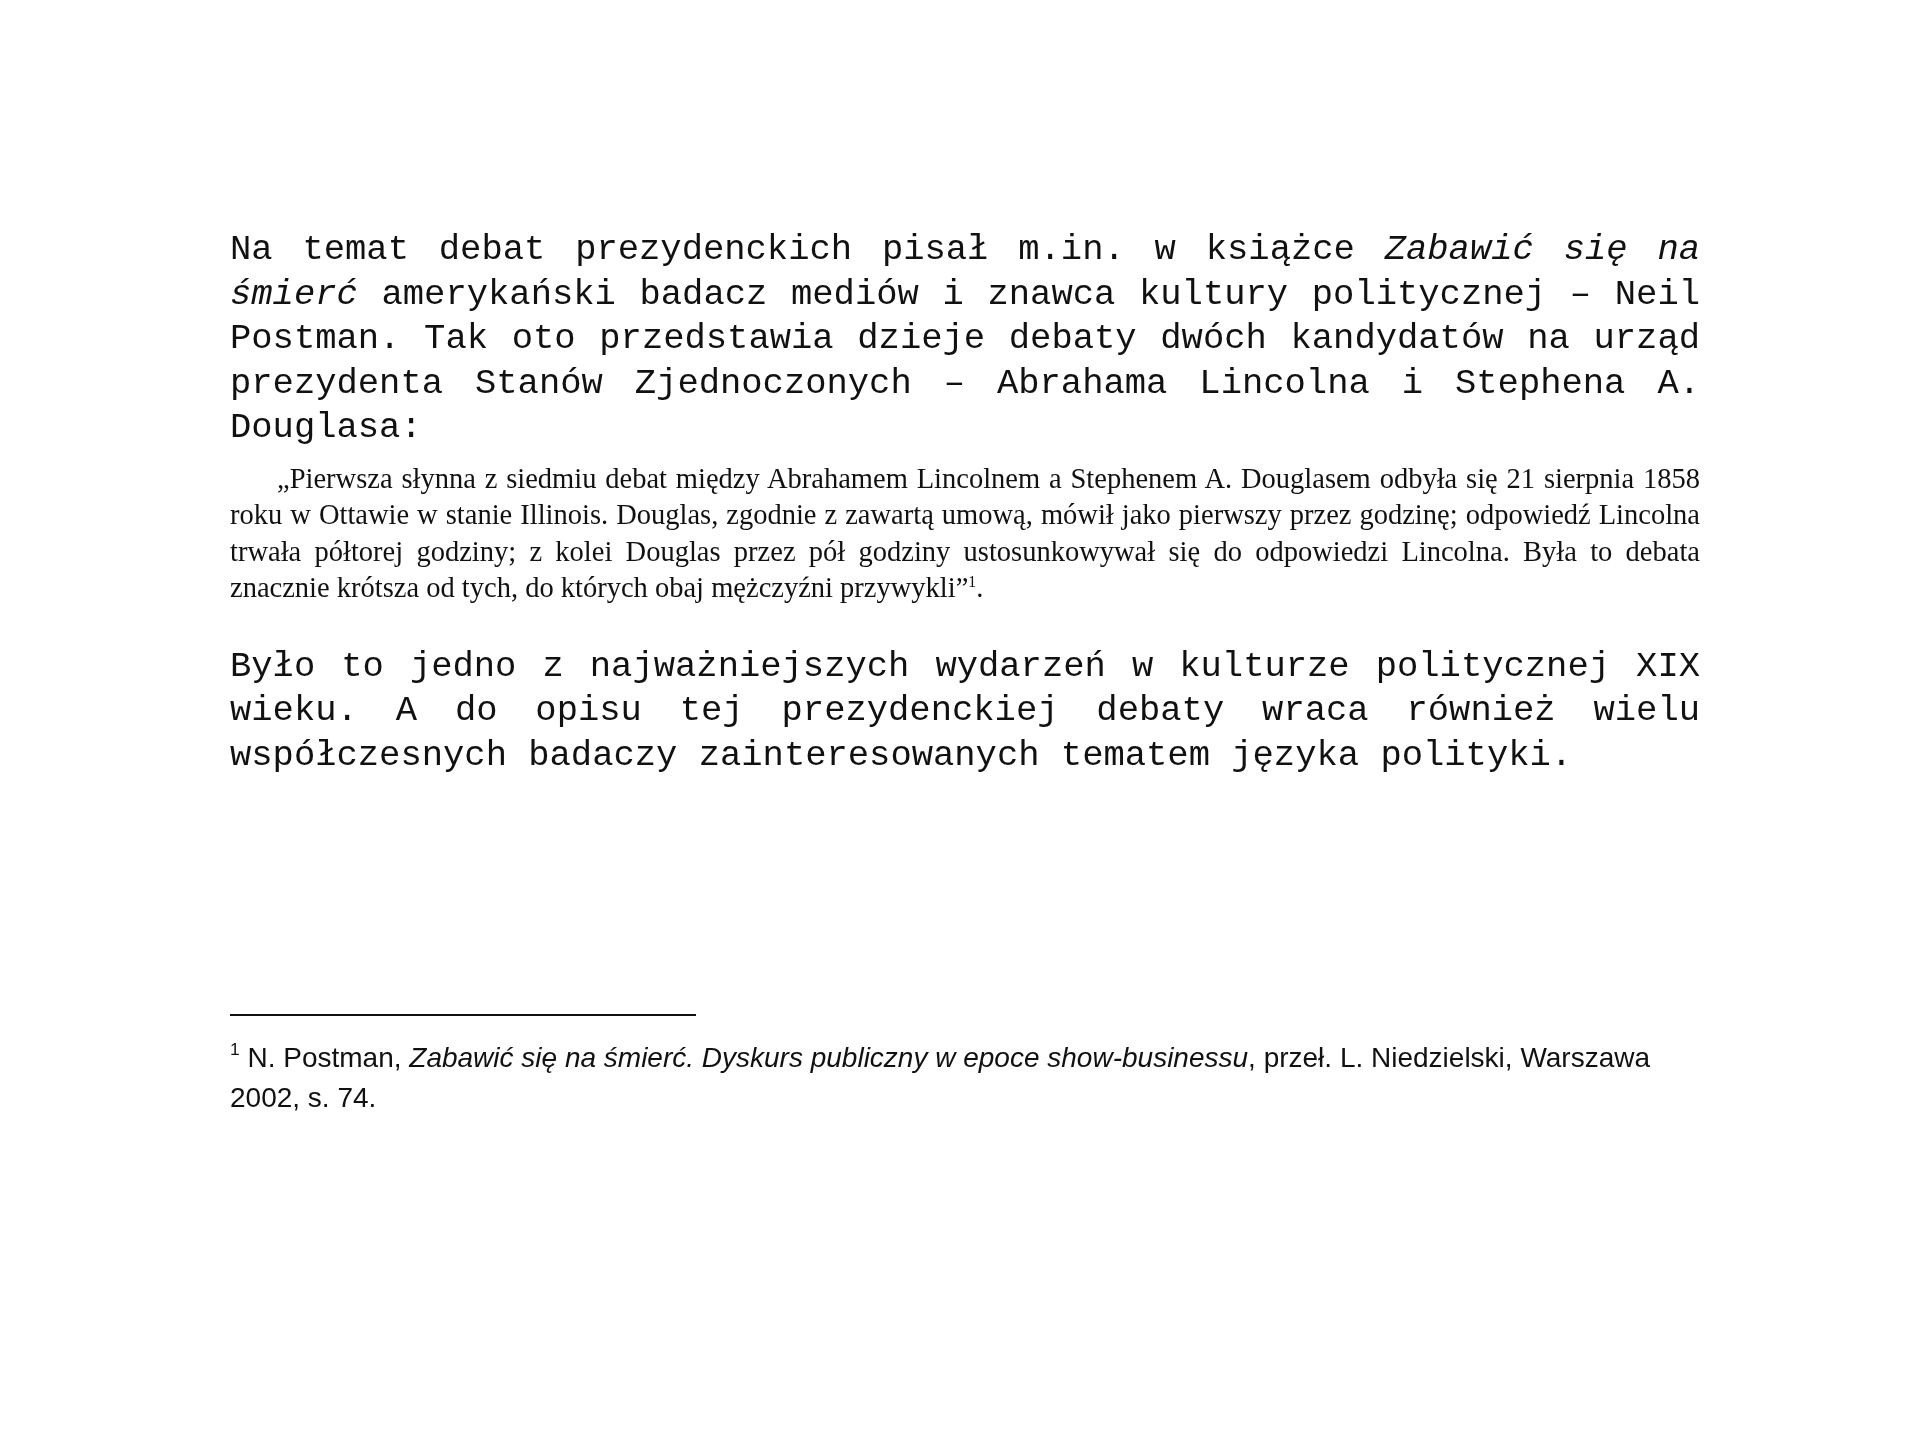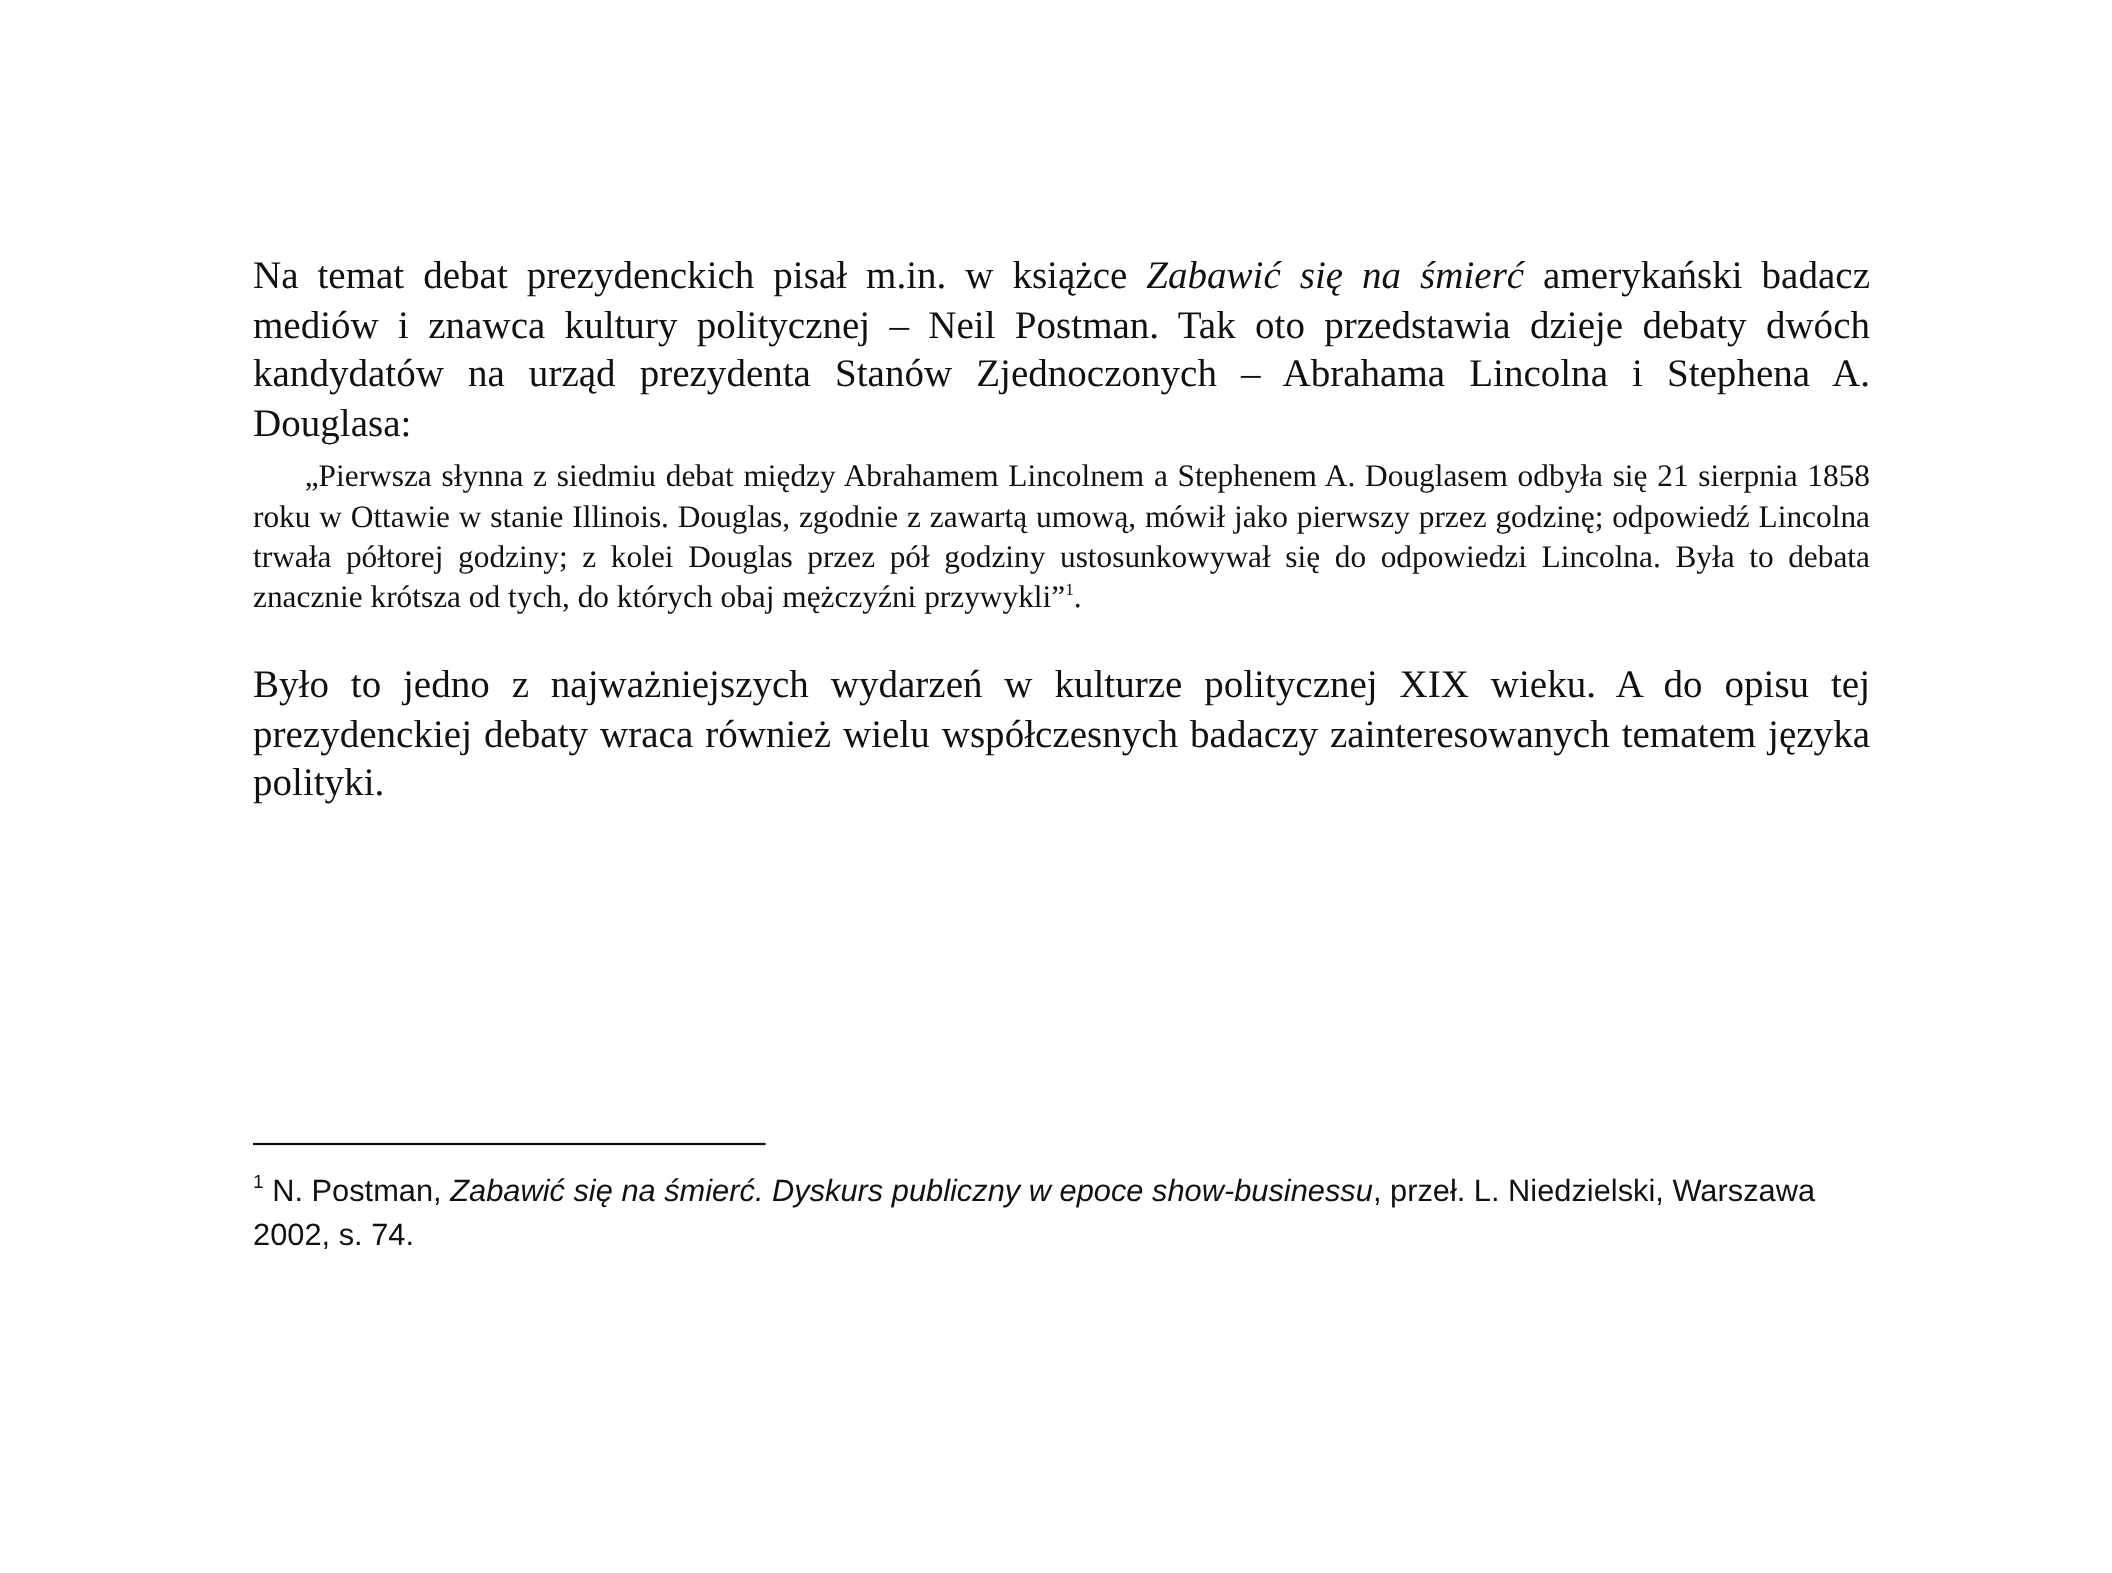--- a/index.html
+++ b/index.html
@@ -14,42 +14,42 @@
       overflow: hidden;
       color: #111111;
     }
     .page {
       position: absolute;
       left: 230px;
       top: 228px;
       width: 1470px;
     }
     .body-para {
-      font-family: Liberation Serif, serif;
+      font-family: Liberation Mono, monospace;
       font-size: 35.5px;
       line-height: 44.5px;
       text-align: justify;
       text-align-last: left;
       margin: 0;
     }
     .quote {
       font-family: "Liberation Serif", "DejaVu Serif", serif;
       font-size: 28.5px;
       line-height: 36.5px;
       text-align: justify;
       margin: 0;
       text-indent: 47px;
     }
     .p1 { margin-top: 0; }
     .quote-wrap { margin-top: 10px; }
     .p2 { margin-top: 38px; }
     .footnote-area {
       position: absolute;
       left: 230px;
-      top: 1039px;
+      top: 1014px;
       width: 1470px;
     }
     .footnote-rule {
       width: 466px;
       height: 0;
       border-top: 2.5px solid #111111;
       margin: 0;
     }
     .footnote {
       font-family: "Liberation Sans", "DejaVu Sans", sans-serif;

